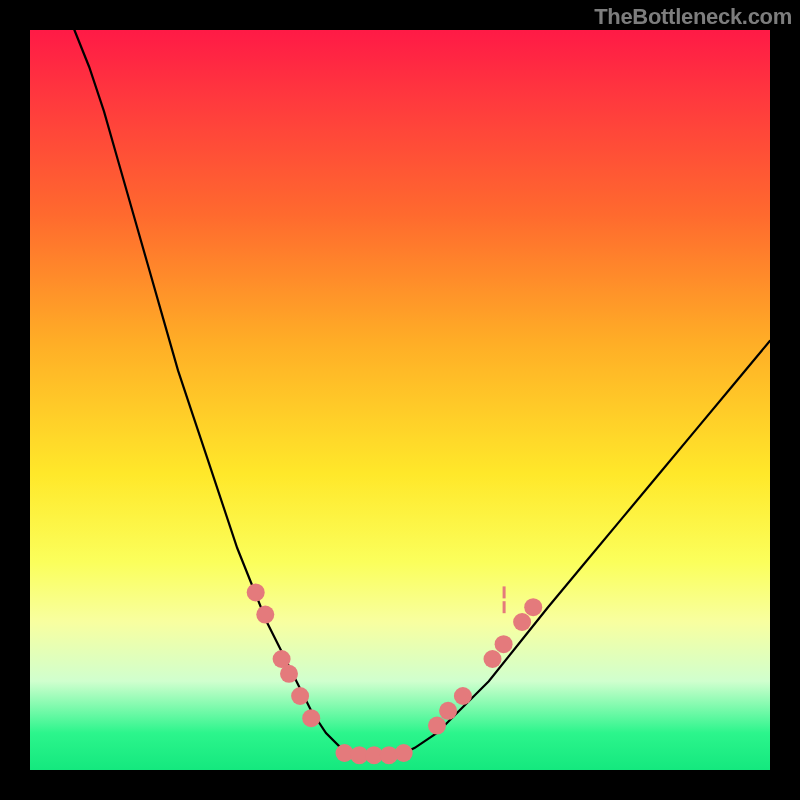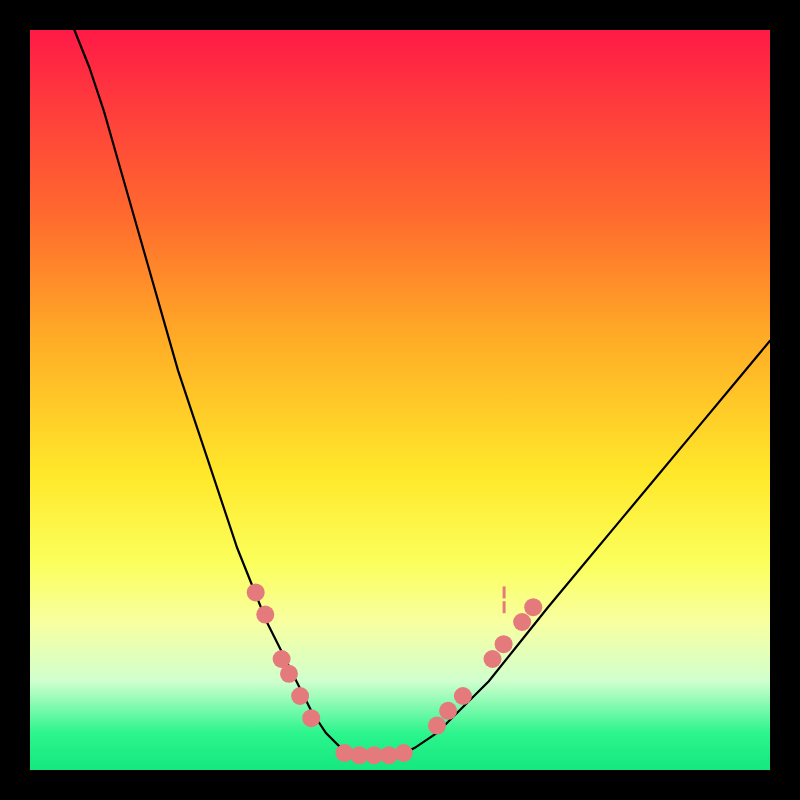--- a/index.html
+++ b/index.html
@@ -55,20 +55,21 @@
     z-index: 5;
   }
   .dot {
     fill: #e47a7c;
   }
 </style>
 </head>
 <body>
 
 <div class="stage">
+  <div class="watermark">TheBottleneck.com</div>
   <div class="plot">
     <svg class="curve-svg" viewBox="0 0 740 740" preserveAspectRatio="none">
       <path id="curve-path" fill="none" stroke="#000" stroke-width="2.2" stroke-linecap="round" d="M44.4 0.0 L59.2 37.0 L74.0 81.4 L88.8 133.2 L103.6 185.0 L118.4 236.8 L133.2 288.6 L148.0 340.4 L162.8 384.8 L177.6 429.2 L192.4 473.6 L207.2 518.0 L222.0 555.0 L236.8 592.0 L251.6 621.6 L266.4 651.2 L281.2 680.8 L296.0 703.0 L310.8 717.8 L325.6 725.2 L340.4 725.2 L355.2 725.2 L370.0 725.2 L384.8 717.8 L407.0 703.0 L429.2 680.8 L458.8 651.2 L488.4 614.2 L518.0 577.2 L555.0 532.8 L592.0 488.4 L629.0 444.0 L666.0 399.6 L703.0 355.2 L740.0 310.8"></path>
       <g id="markers">
           <circle cx="225.7" cy="562.4" r="9" class="dot"></circle>
           <circle cx="235.3" cy="584.6" r="9" class="dot"></circle>
           <circle cx="251.6" cy="629.0" r="9" class="dot"></circle>
           <circle cx="259.0" cy="643.8" r="9" class="dot"></circle>
           <circle cx="270.1" cy="666.0" r="9" class="dot"></circle>
           <circle cx="281.2" cy="688.2" r="9" class="dot"></circle>

